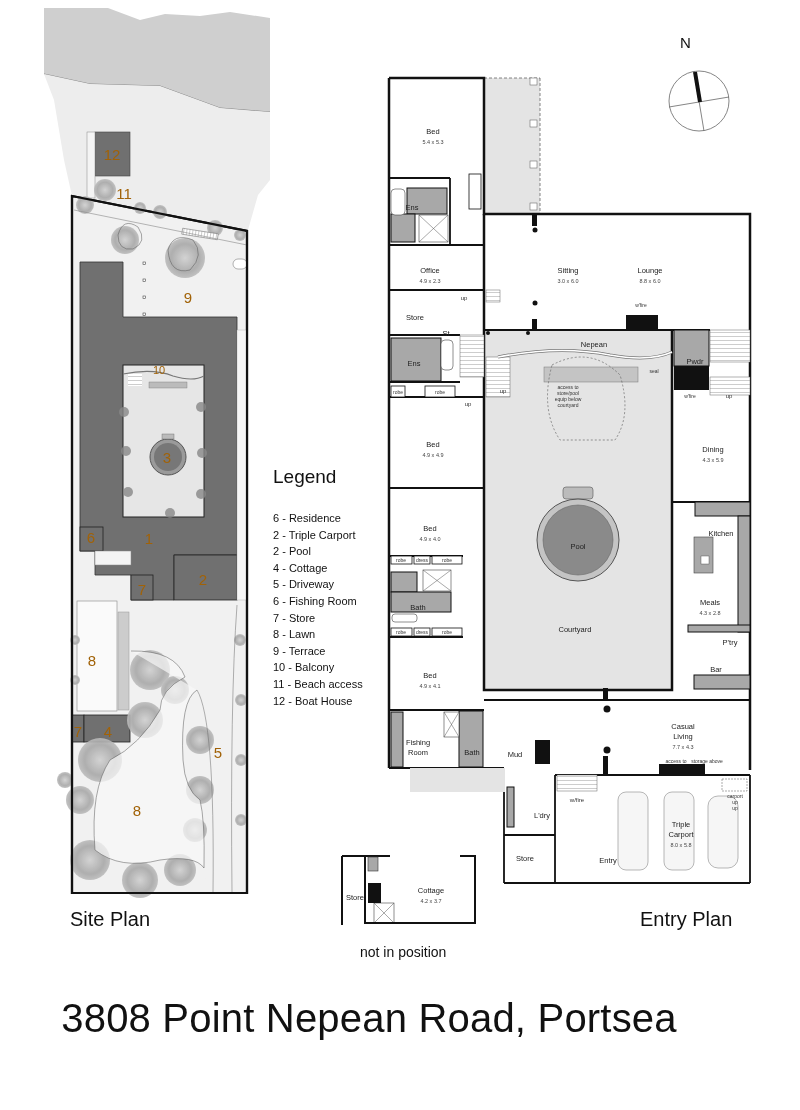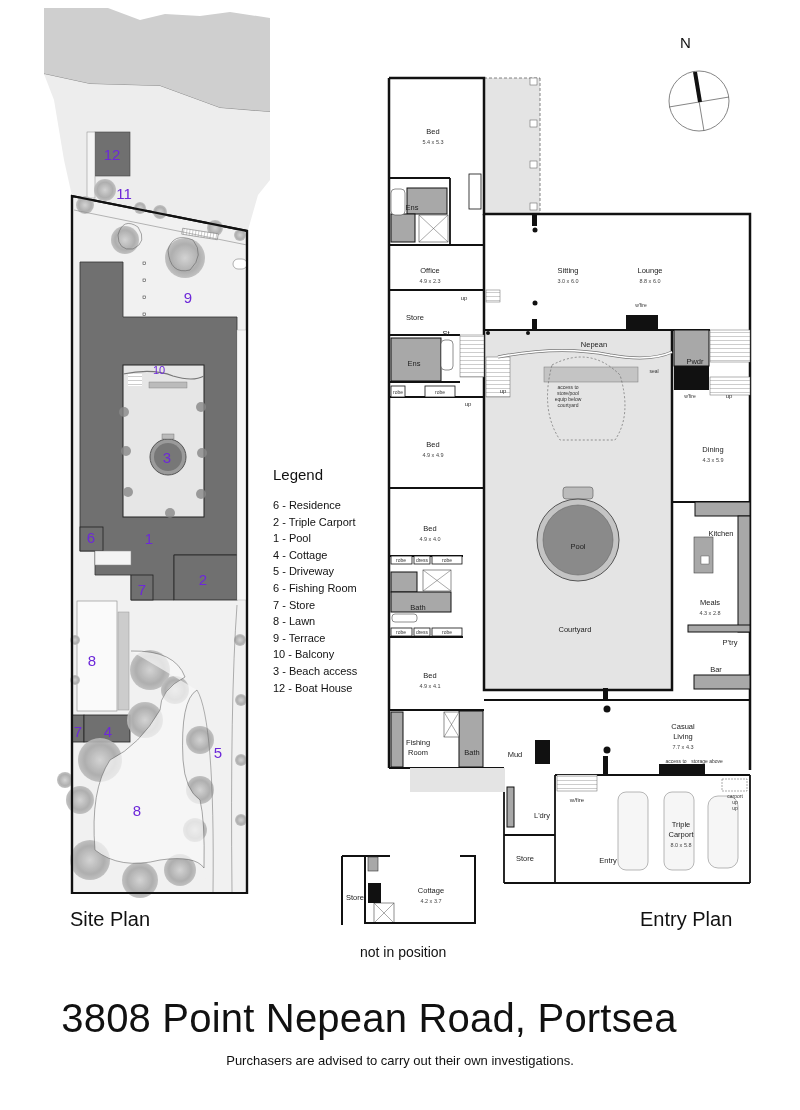--- a/index.html
+++ b/index.html
@@ -1,23 +1,23 @@
 <!DOCTYPE html>
 <html><head>
 <meta charset="utf-8">
 <style>
   html,body{margin:0;padding:0;background:#fff;}
   body{width:800px;height:1110px;position:relative;overflow:hidden;font-family:"Liberation Sans",sans-serif;color:#111;}
   svg{position:absolute;left:0;top:0;}
   .lbl{position:absolute;font-family:"Liberation Sans",sans-serif;text-align:center;white-space:nowrap;transform:translateX(-50%);}
   .room-name{font-size:7.5px;color:#222;}
   .room-dim{font-size:5.5px;color:#444;display:block;margin-top:1px;}
-  .site-num{position:absolute;font-size:15px;color:#6d28d9;transform:translate(-50%,-50%);}
+  .site-num{position:absolute;font-size:15px;color:#a16207;transform:translate(-50%,-50%);}
   .legend{position:absolute;left:273px;top:466px;}
-  .legend-title{font-size:15px;margin-bottom:14px;}
+  .legend-title{font-size:19px;margin-bottom:22px;}
   .legend-item{font-size:11px;line-height:16.6px;}
   .section-title{position:absolute;font-size:20px;}
   .not-in-pos{position:absolute;left:360px;top:944px;font-size:14px;}
   .address{position:absolute;left:0;width:738px;top:996px;text-align:center;font-size:40px;letter-spacing:0.2px;}
   .disclaimer{position:absolute;left:0;width:800px;top:1053px;text-align:center;font-size:13px;line-height:15px;}
   .disclaimer b{font-weight:bold;}
   .north{position:absolute;left:680px;top:34px;font-size:15px;}
   .small{font-size:5px;color:#333;}
 </style>
 </head>
@@ -306,29 +306,29 @@
   <span class="site-num" style="left:78px;top:731px">7</span>
   <span class="site-num" style="left:108px;top:731px">4</span>
   <span class="site-num" style="left:218px;top:752px">5</span>
   <span class="site-num" style="left:137px;top:810px">8</span>
 </div>
 
 <div class="legend">
   <div class="legend-title">Legend</div>
   <div class="legend-item">6 - Residence</div>
   <div class="legend-item">2 -  Triple Carport</div>
-  <div class="legend-item">1 - Pool</div>
+  <div class="legend-item">2 - Pool</div>
   <div class="legend-item">4 - Cottage</div>
   <div class="legend-item">5 - Driveway</div>
   <div class="legend-item">6 - Fishing Room</div>
   <div class="legend-item">7 - Store</div>
   <div class="legend-item">8 - Lawn</div>
   <div class="legend-item">9 - Terrace</div>
   <div class="legend-item">10 - Balcony</div>
-  <div class="legend-item">3 - Beach access</div>
+  <div class="legend-item">11 - Beach access</div>
   <div class="legend-item">12 - Boat House</div>
 </div>
 
 <div class="north">N</div>
 
 <div>
   <div class="lbl" style="left:433px;top:120px"><span class="room-name">Bed</span><span class="room-dim">5.4 x 5.3</span></div>
   <div class="lbl" style="left:412px;top:196px"><span class="room-name">Ens</span></div>
   <div class="lbl" style="left:430px;top:259px"><span class="room-name">Office</span><span class="room-dim">4.9 x 2.3</span></div>
   <div class="lbl" style="left:568px;top:259px"><span class="room-name">Sitting</span><span class="room-dim">3.0 x 6.0</span></div>
@@ -392,14 +392,13 @@
   <span class="lbl small" style="left:577px;top:797px;font-size:6px">w/fire</span>
   <span class="lbl small" style="left:429px;top:797px;font-size:6px"></span>
 </div>
 
 <div class="section-title" style="left:70px;top:908px">Site Plan</div>
 <div class="section-title" style="left:640px;top:908px">Entry Plan</div>
 <div class="not-in-pos">not in position</div>
 
 <div class="address">3808 Point Nepean Road, Portsea</div>
 <div class="disclaimer">
-  <div>Purchasers are advised to carry out their own investigations.</div>
 </div>
 
 </body></html>

